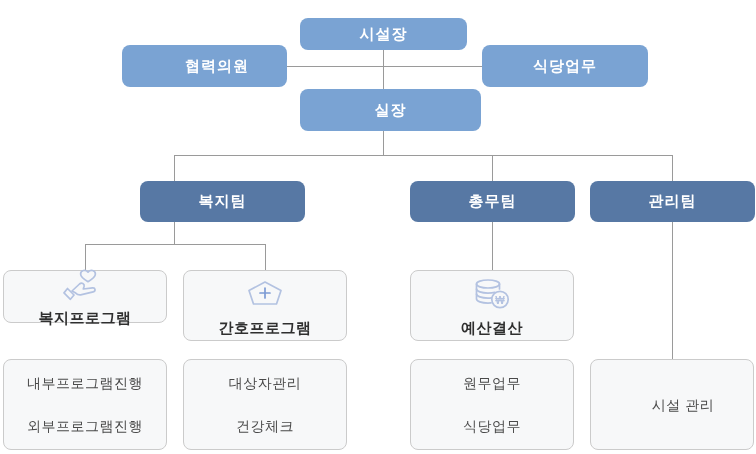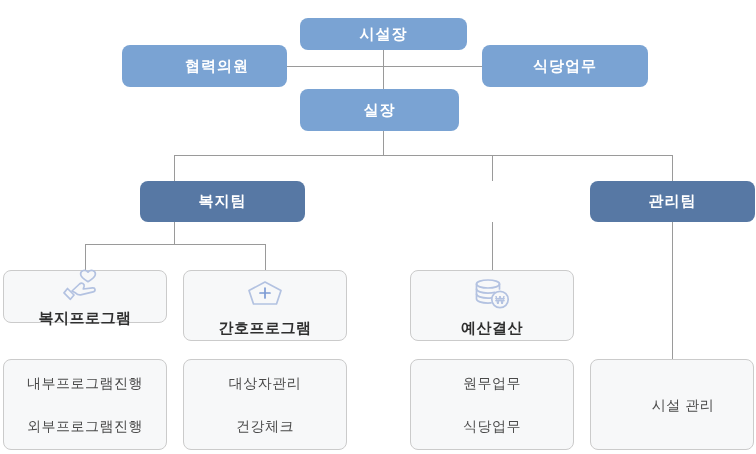--- a/index.html
+++ b/index.html
@@ -52,26 +52,29 @@
     <span>시설장</span>
   </div>
 
   <div class="node blue" style="left:122px;top:45px;width:165px;height:42px;padding-left:25px;">
     <span>협력의원</span>
   </div>
   <div class="node blue" style="left:482px;top:45px;width:166px;height:42px;">
     <span>식당업무</span>
   </div>
 
-  <div class="node blue" style="left:300px;top:89px;width:159px;height:42px;">
+  <div class="node blue" style="left:300px;top:89px;width:181px;height:42px;">
     <span>실장</span>
   </div>
 
   <div class="node navy" style="left:92px;top:181px;width:165px;height:41px;margin-left:48px;">
     <span>복지팀</span>
+  </div>
+  <div class="node navy" style="left:410px;top:181px;width:165px;height:41px;">
+    <span>총무팀</span>
   </div>
   <div class="node navy" style="left:590px;top:181px;width:165px;height:41px;">
     <span>관리팀</span>
   </div>
 
   <div class="node card icon-card" style="left:3px;top:270px;width:164px;height:53px;text-align:center;">
     <span class="icon-wrap">
       <svg width="44" height="38" viewBox="0 0 44 38" fill="none" stroke="#b3c2e1" stroke-width="1.7" stroke-linecap="round" stroke-linejoin="round">
         <path d="M25 5.2 c-2.3-3 -7.4-2.1 -7.4 1.9 c0 3.4 7.4 7.6 7.4 7.6 s7.4-4.2 7.4-7.6 c0-4 -5.1-4.9 -7.4-1.9 z"></path>
         <path d="M9 24 l7.5-7 c2.2-1.9 5.2-0.2 4.6 2.2 l-0.8 2.8 l9.3-1.2 c2.8-0.3 3.4 3.4 0.6 4.1 l-11.5 2.8 c-2.3 0.6-4.4 0-6-1.6 z"></path>

